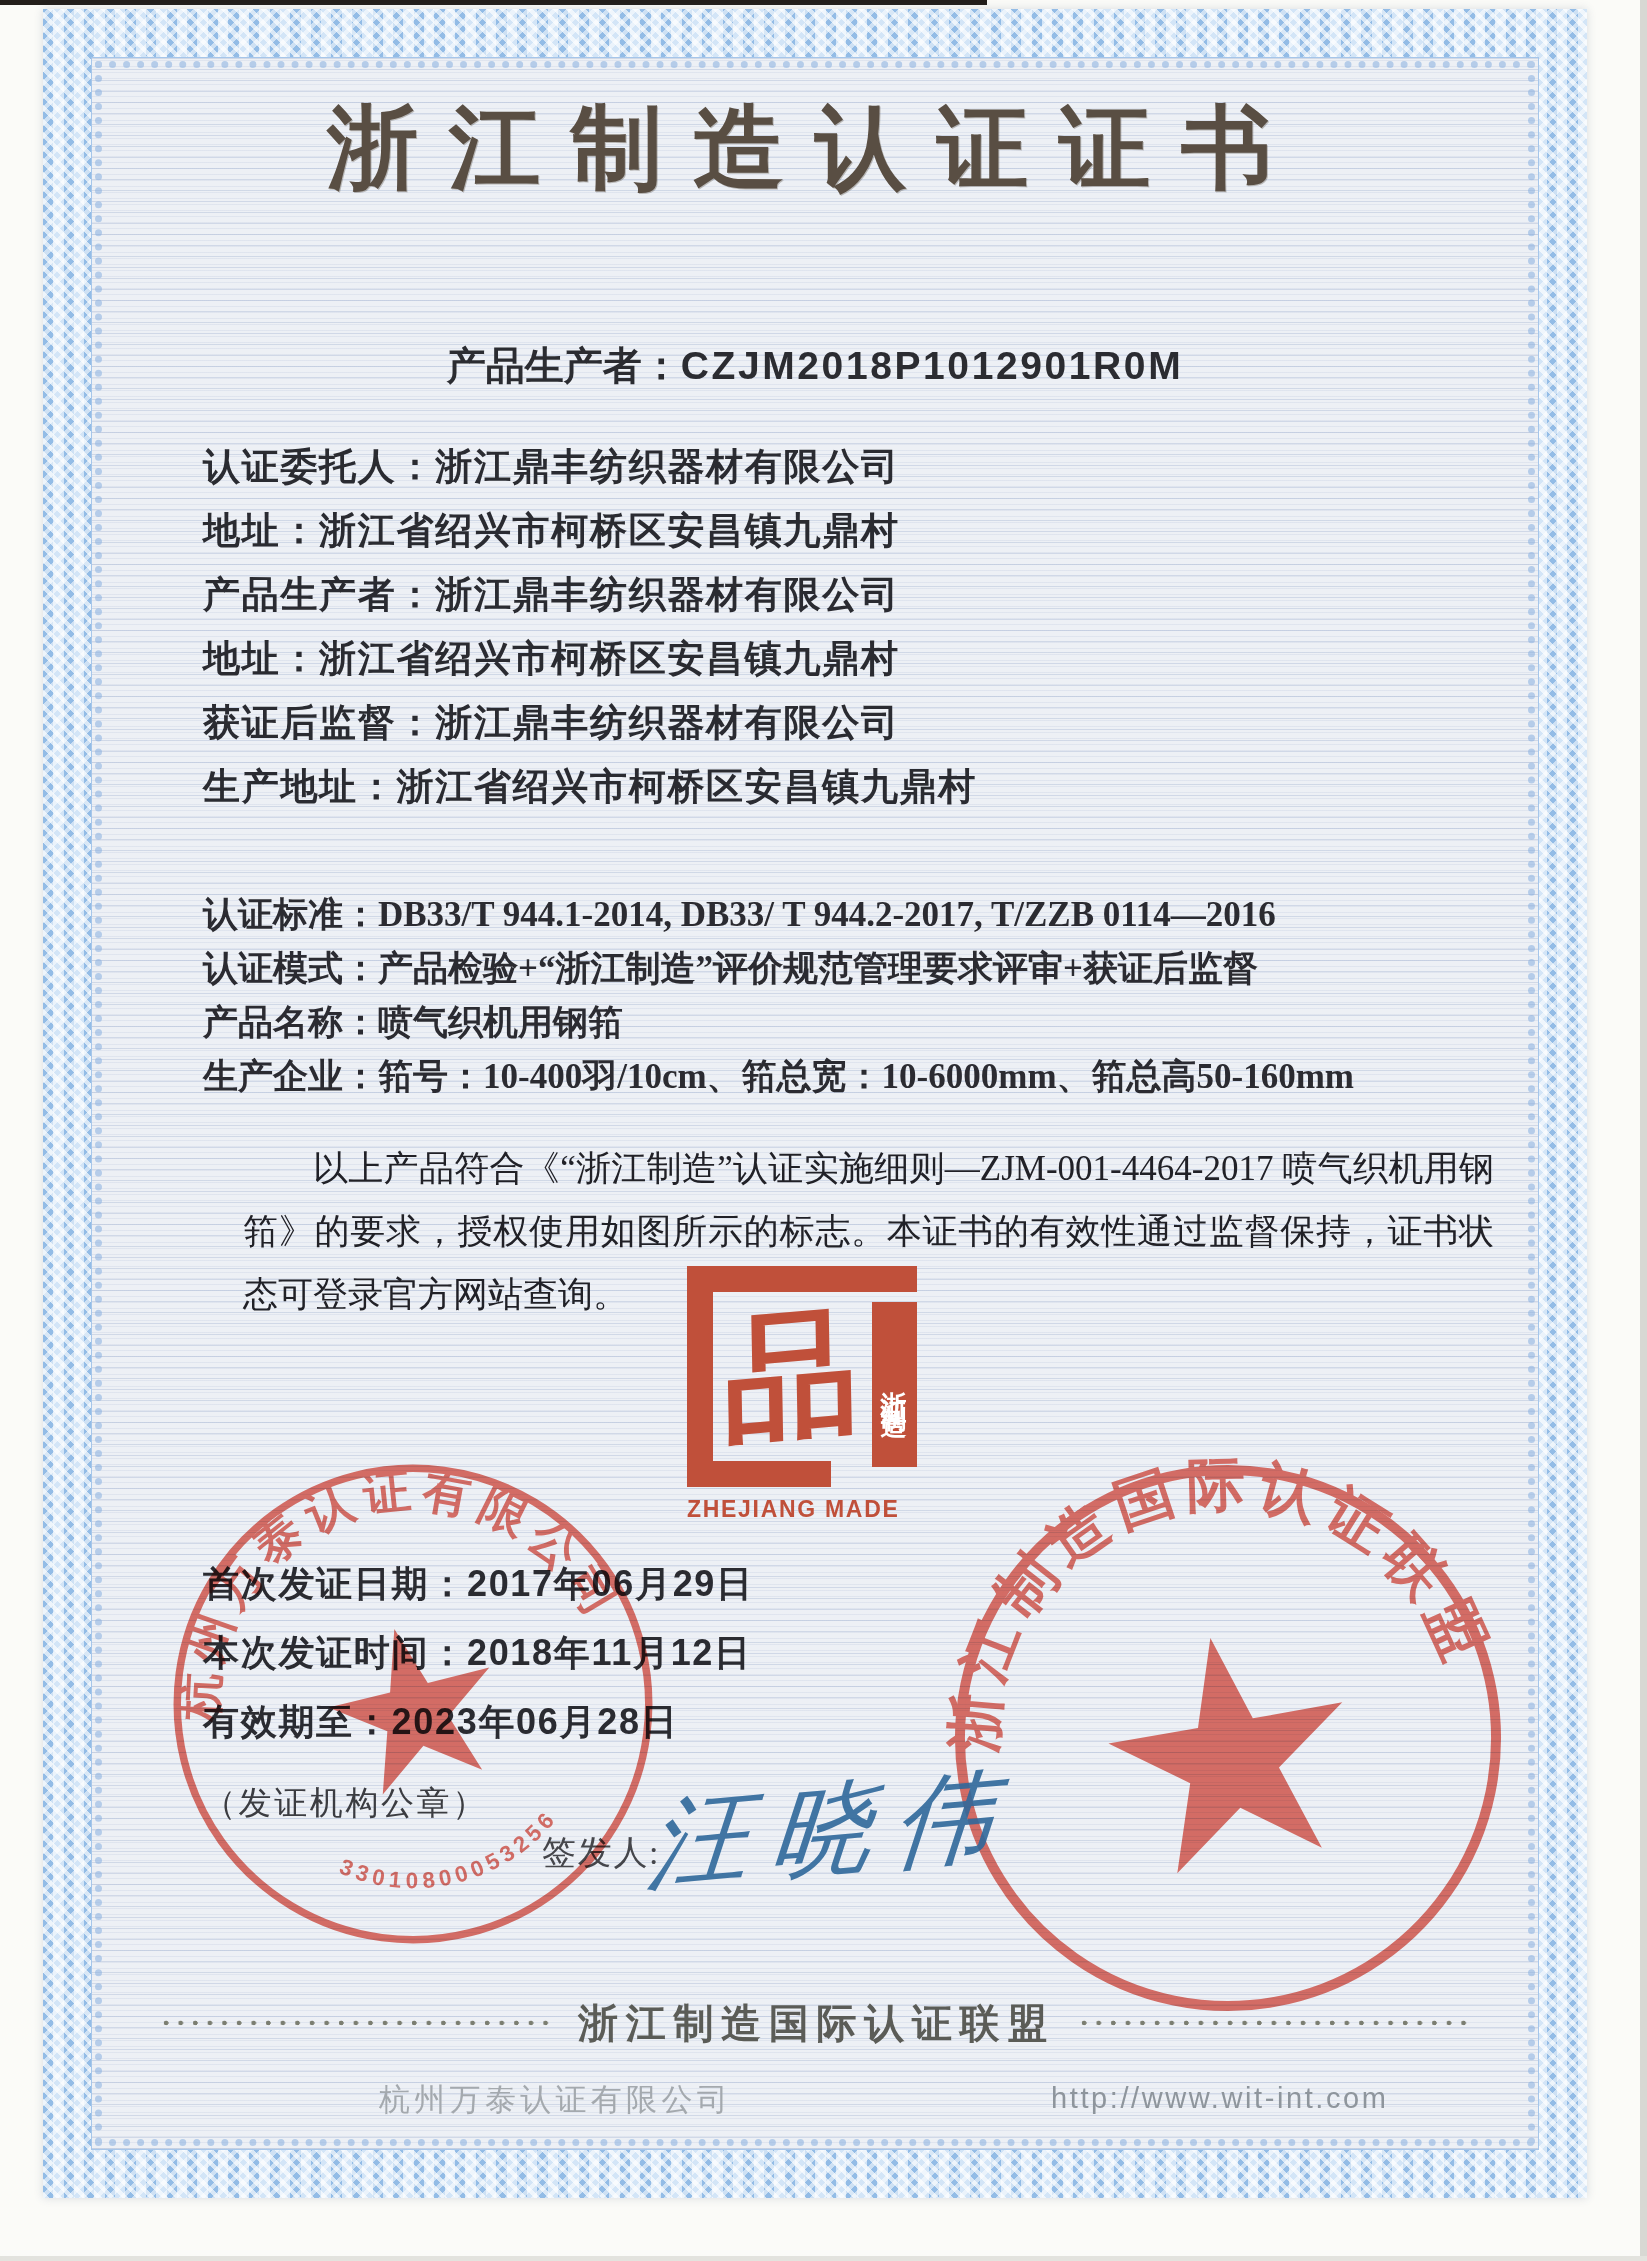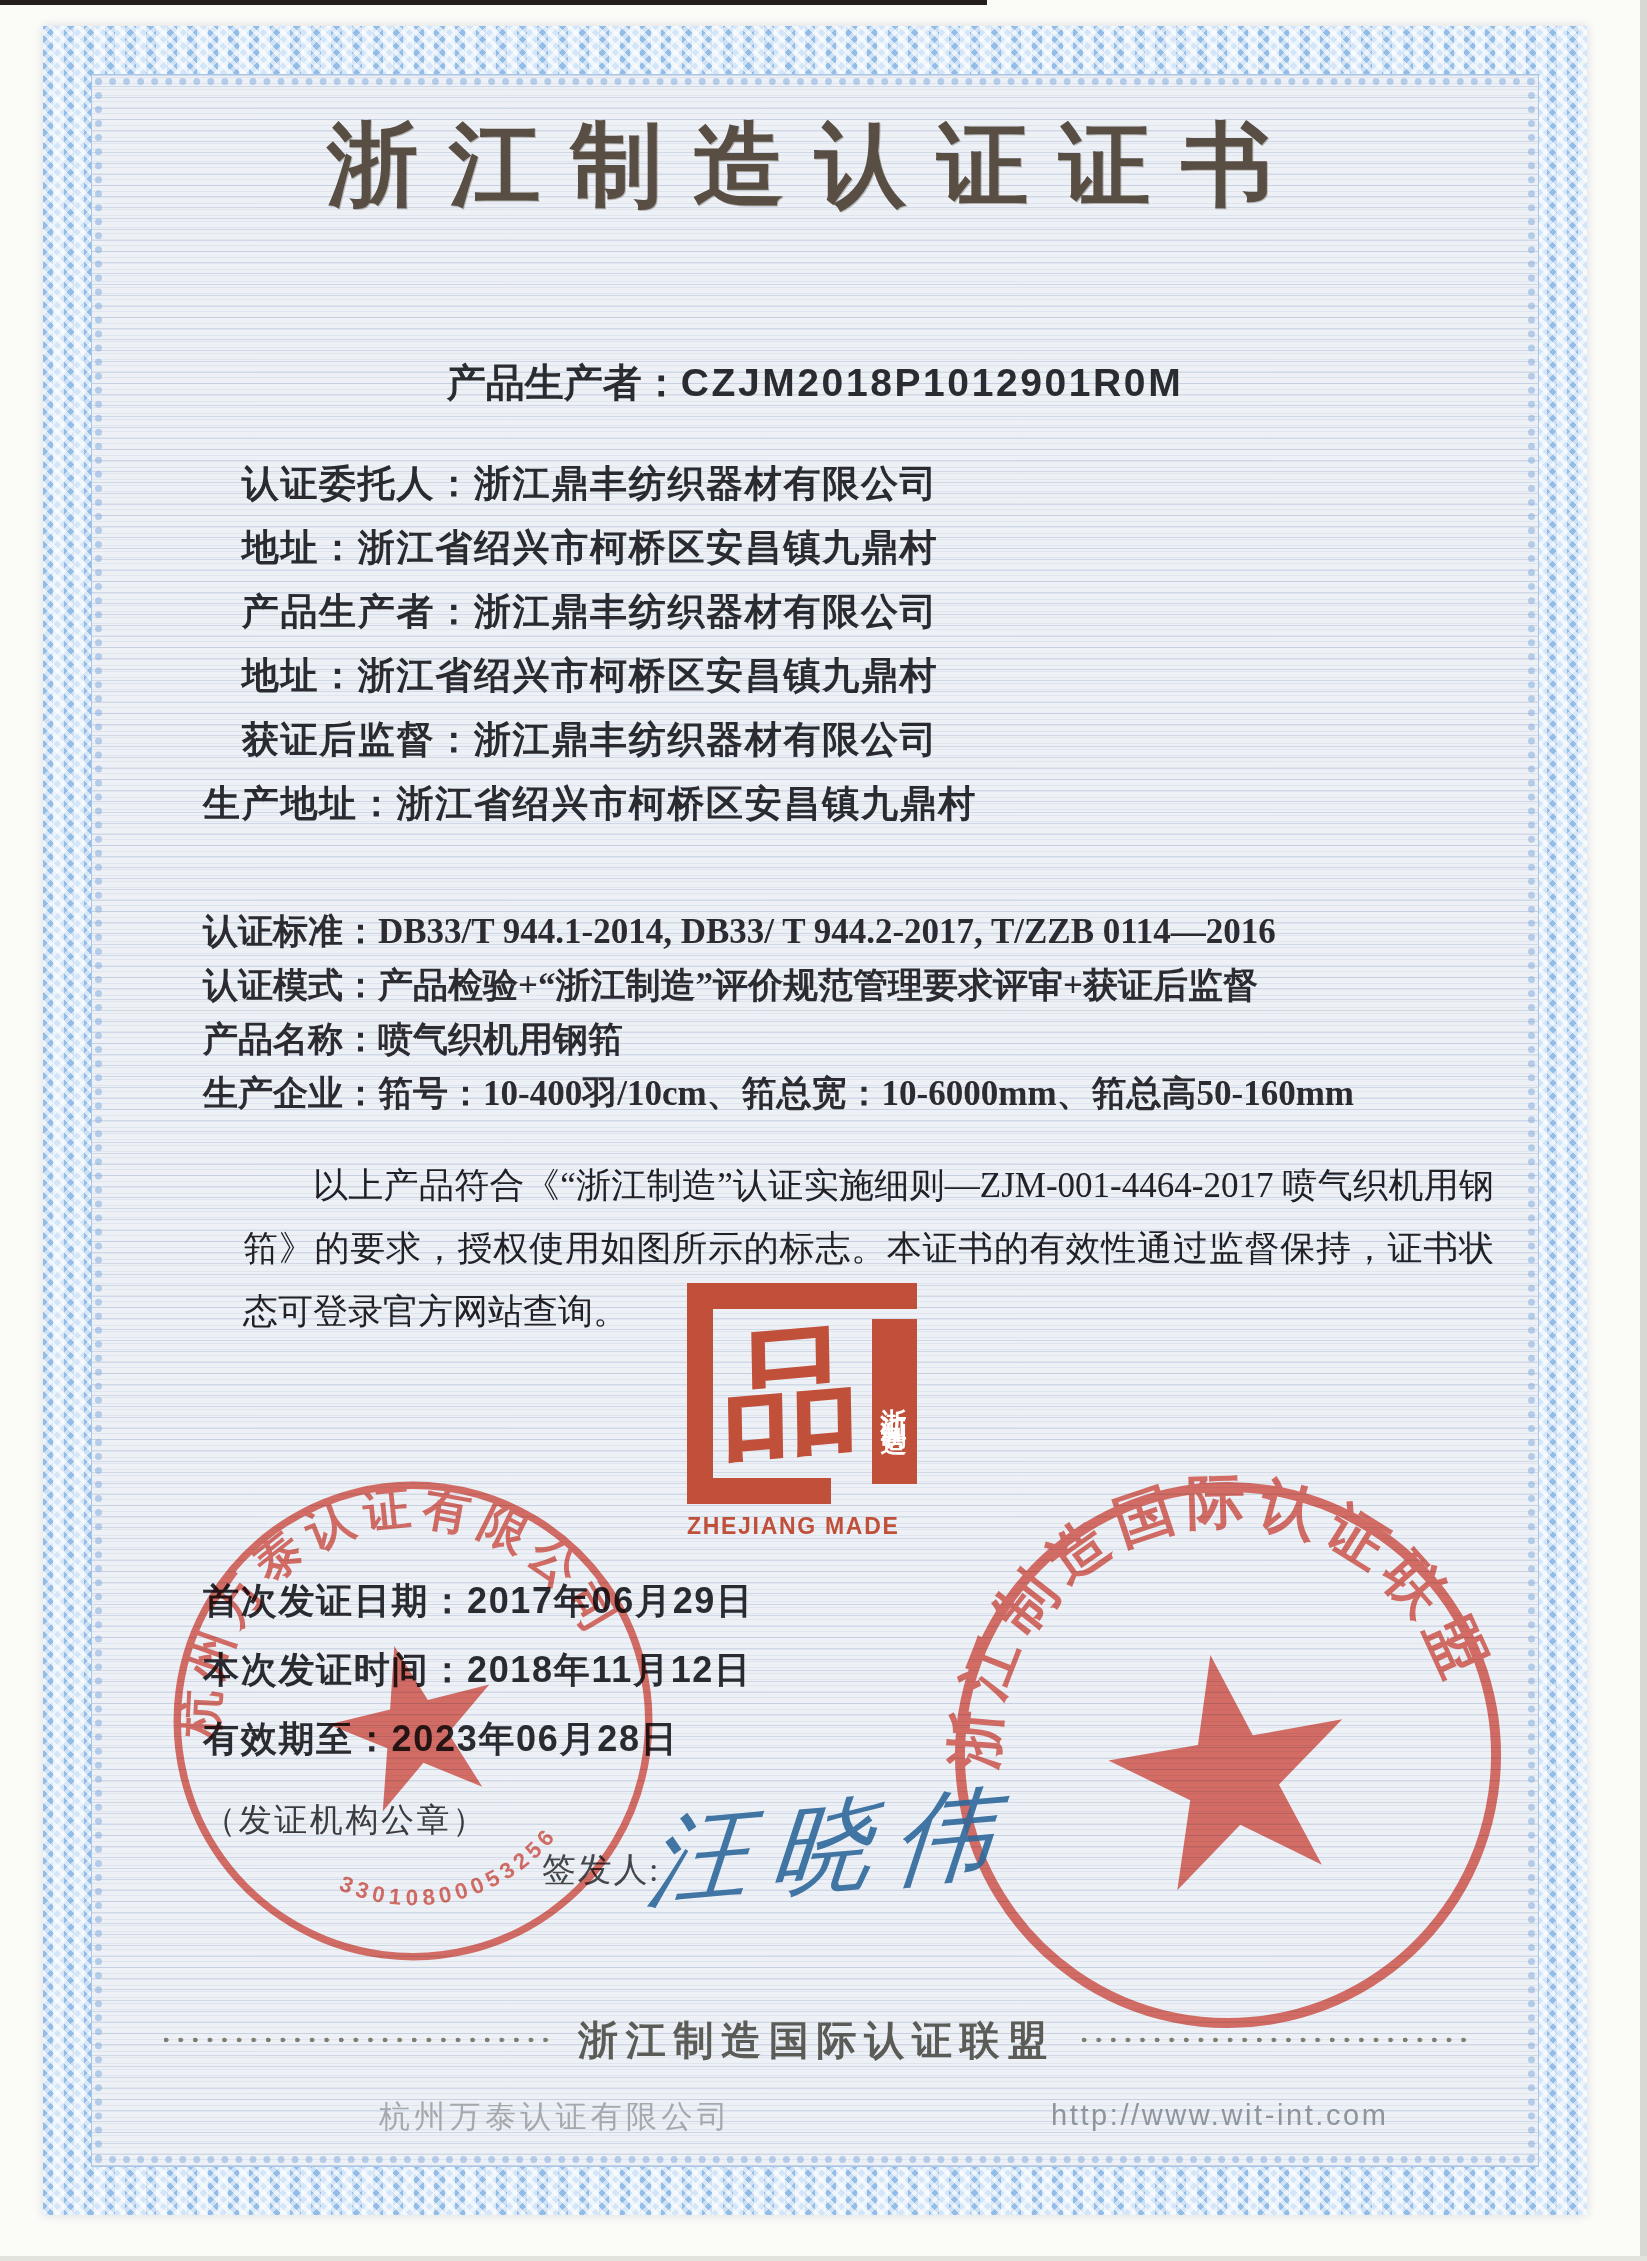--- a/index.html
+++ b/index.html
@@ -3,21 +3,21 @@
 <meta charset="utf-8">
 <style>
   html,body{margin:0;padding:0;background:#f1f1ee;}
   .page{position:relative;width:1647px;height:2261px;background:#fbfbf8;overflow:hidden;
         font-family:"Liberation Sans",sans-serif;}
   .scan-top{position:absolute;left:0;top:0;width:987px;height:5.1px;background:#241f1b;}
   .scan-right{position:absolute;right:0;top:0;width:6.9px;height:100%;background:#d8d8d3;}
   .scan-bottom{position:absolute;left:0;bottom:0;width:100%;height:5.1px;background:#e3e3de;}
 
   
-  .cert{position:absolute;left:43px;top:26px;width:1544px;height:2189px;
+  .cert{position:absolute;left:43px;top:9px;width:1544px;height:2189px;
         background:
           repeating-linear-gradient(45deg, rgba(255,255,255,.65) 0 4.3px, rgba(255,255,255,0) 4.3px 9.4px),
           repeating-linear-gradient(-45deg, rgba(255,255,255,.55) 0 4.3px, rgba(255,255,255,0) 4.3px 9.4px),
           repeating-linear-gradient(90deg, #93bce6 0 10.3px, #d3e5f7 10.3px 20.6px);
         box-shadow:0 0 8.6px rgba(60,80,110,.18);}
   
   .paper{position:absolute;inset:48px;background-color:#edf0f5;
         background-image:
           repeating-linear-gradient(0deg, rgba(125,148,190,.26) 0 1.4px, rgba(0,0,0,0) 1.4px 11px),
           repeating-linear-gradient(0deg, rgba(125,148,190,.12) 0 0.9px, rgba(0,0,0,0) 0.9px 6px);
@@ -25,21 +25,21 @@
   .paper::before{content:"";position:absolute;inset:2.6px;border:7.7px dotted rgba(136,176,224,.55);pointer-events:none;}
 
   .title{position:absolute;left:0;top:29px;width:100%;text-align:center;
          font-family:"DejaVu Serif","Liberation Serif",serif;font-size:91px;font-weight:700;
          color:#594e43;letter-spacing:31px;text-shadow:0.9px 0.9px 0 rgba(90,80,70,.35);}
 
   .certno{position:absolute;left:0;top:281px;width:100%;text-align:center;
           font-size:39px;font-weight:700;color:#2b2c31;}
   .certno .num{letter-spacing:2.6px;}
 
-  .parties{position:absolute;left:111px;top:377px;text-align:center;}
+  .parties{position:absolute;left:111px;top:377px;}
   .p-row{height:64px;line-height:64px;font-size:37px;font-weight:700;color:#2a2b31;letter-spacing:1.7px;}
 
   .details{position:absolute;left:111px;top:806px;font-family:"Liberation Serif",serif;margin-top:24px;}
   .d-row{height:54px;line-height:54px;font-size:35px;font-weight:700;color:#2b2b31;}
 
   .decl{position:absolute;left:111px;top:1079px;width:1251px;
         font-family:"Liberation Serif",serif;font-size:35px;line-height:63px;color:#212127;
         text-align:justify;text-indent:2em;margin-left:40px;}
 
   

